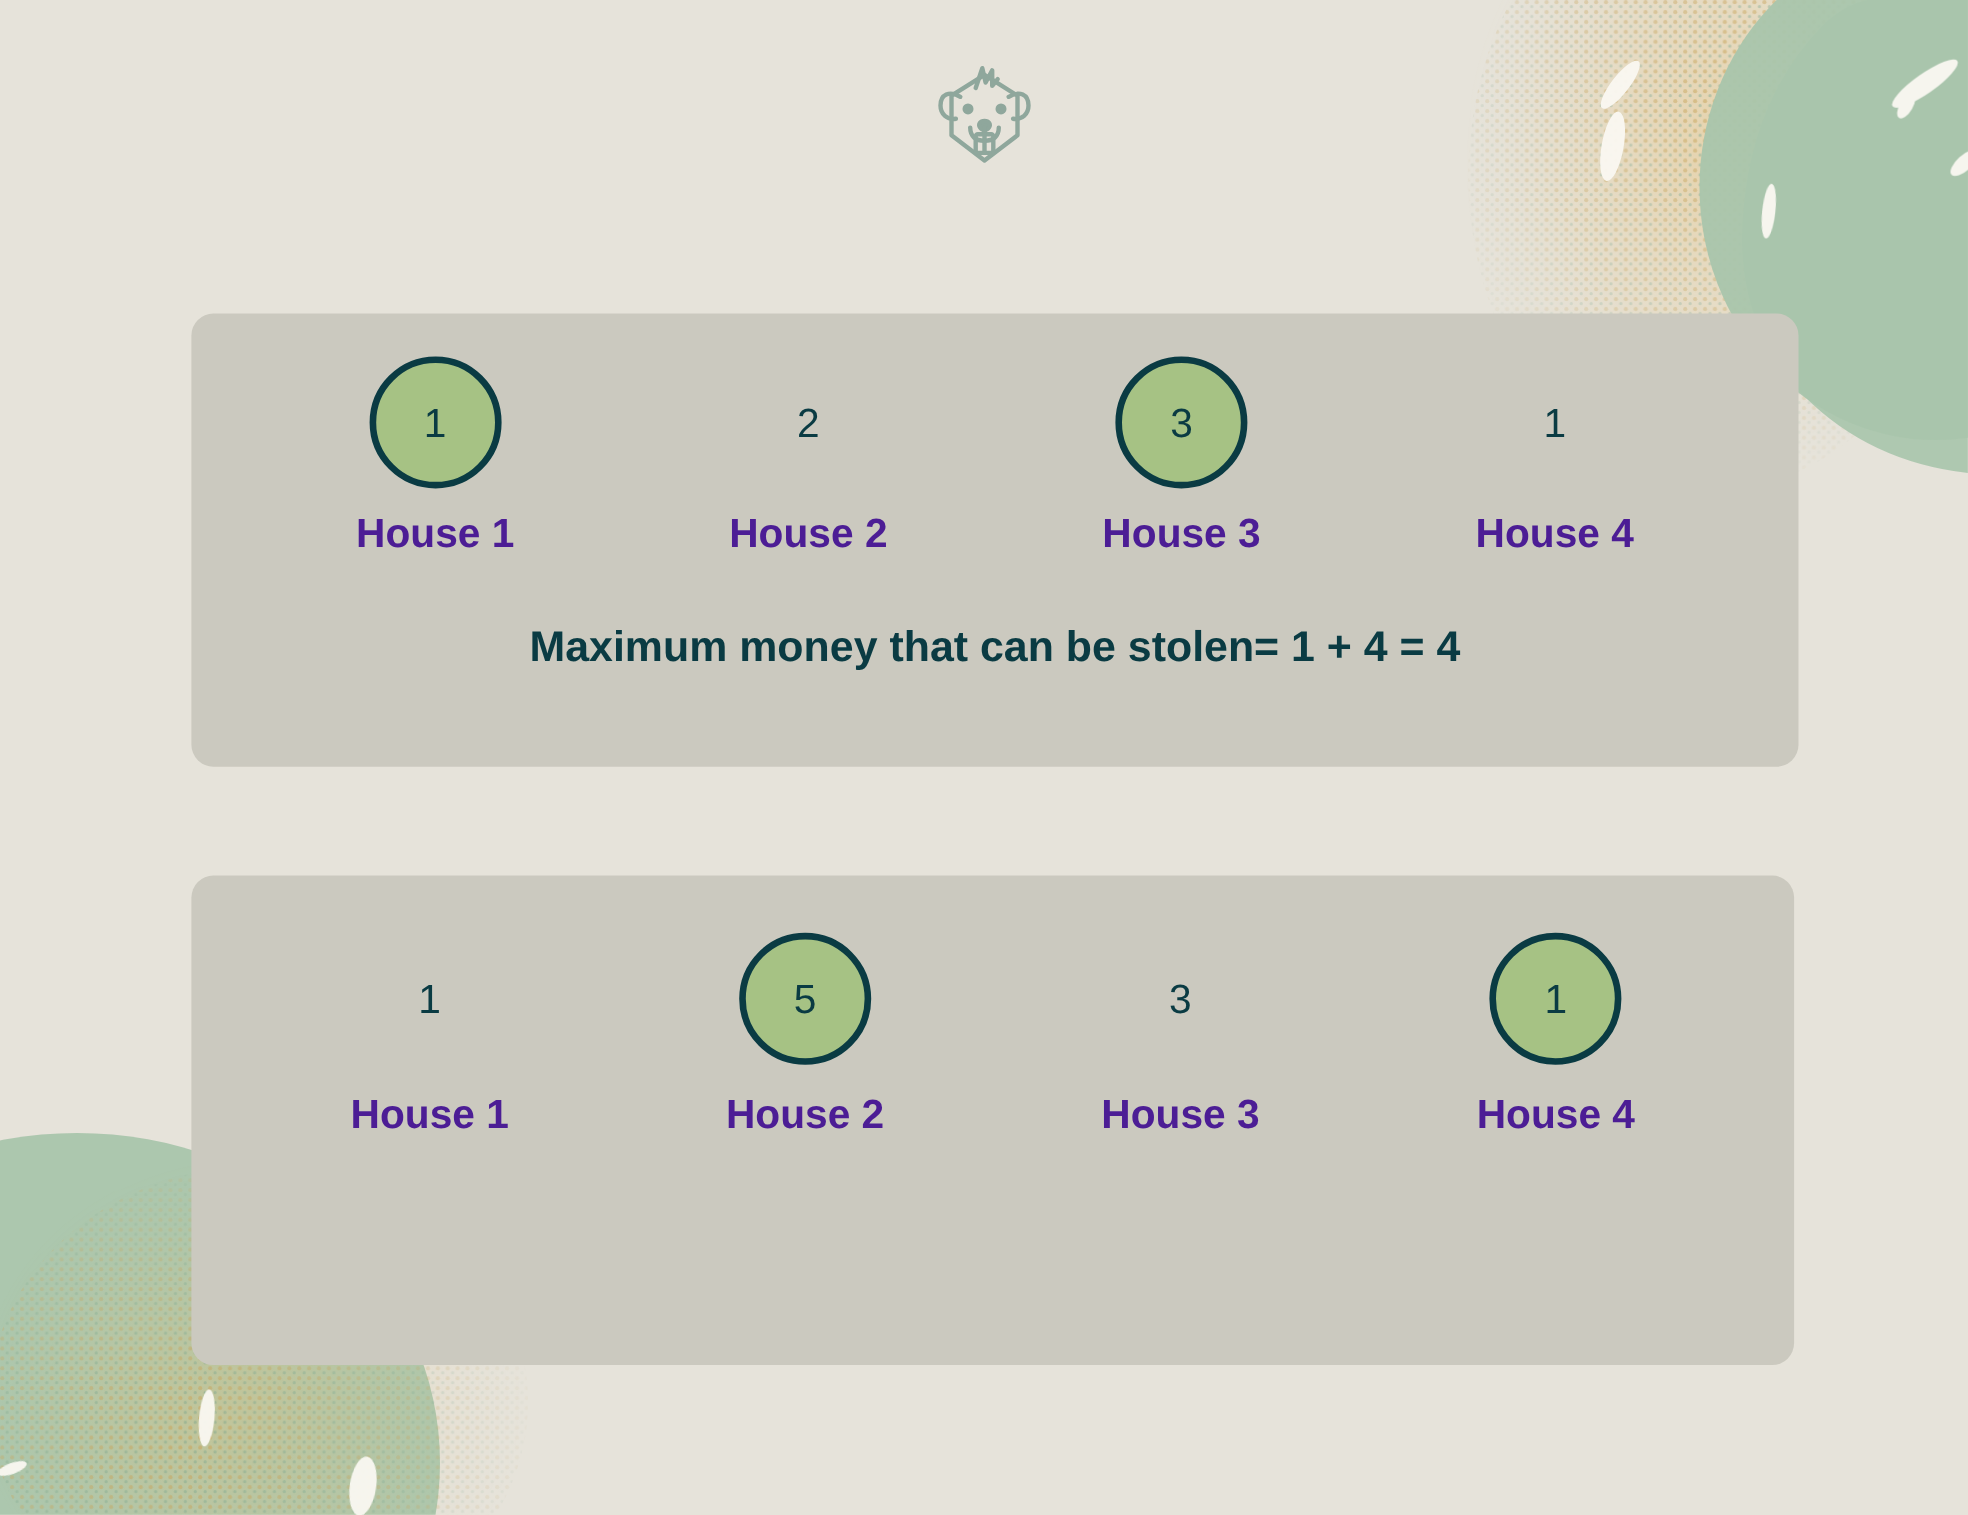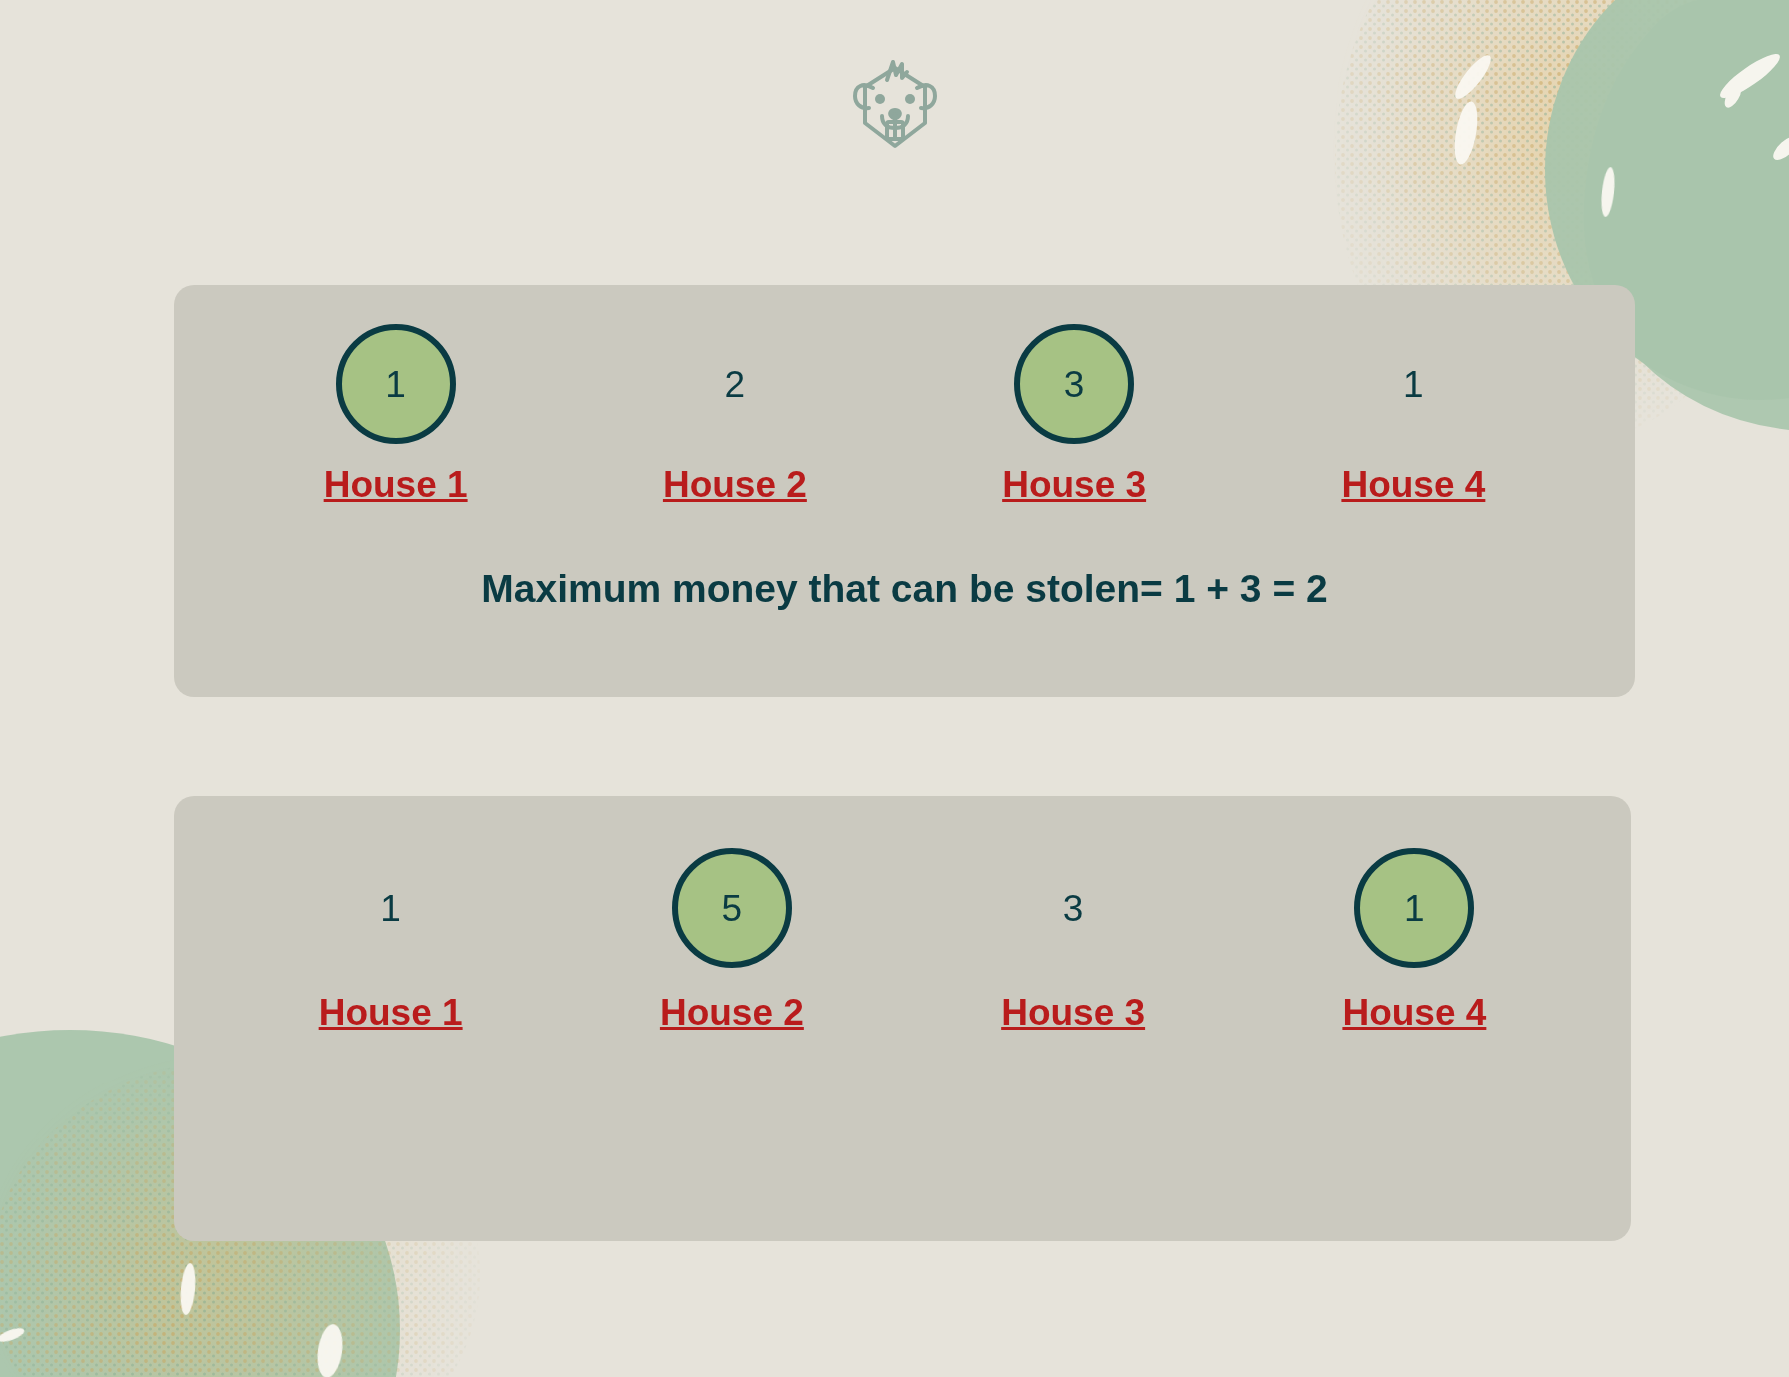--- a/index.html
+++ b/index.html
@@ -99,24 +99,23 @@
   .value-text {
     font-size: 37px;
     font-weight: 500;
     color: #0A3B43;
     line-height: 1;
   }
 
   .house-label {
     font-size: 37px;
     font-weight: 700;
-    color: #b91c1c;
+    color: #4c1d95;
     line-height: 1;
     white-space: nowrap;
-    text-decoration: underline;
   }
   .card--one .house-label { margin-top: 22px; }
   .card--two .house-label { margin-top: 26px; }
 
   .summary {
     text-align: center;
     font-size: 39px;
     font-weight: 700;
     color: #0A3B43;
     white-space: nowrap;
@@ -248,21 +247,21 @@
       </div>
 
       <div class="house">
         <div class="value-slot">
           <span class="value-text">1</span>
         </div>
         <div class="house-label">House 4</div>
       </div>
 
     </div>
-    <div class="summary">Maximum money that can be stolen= 1 + 3 = 2</div>
+    <div class="summary">Maximum money that can be stolen= 1 + 4 = 4</div>
   </section>
 
   <section class="card card--two">
     <div class="houses-row">
 
       <div class="house">
         <div class="value-slot">
           <span class="value-text">1</span>
         </div>
         <div class="house-label">House 1</div>

